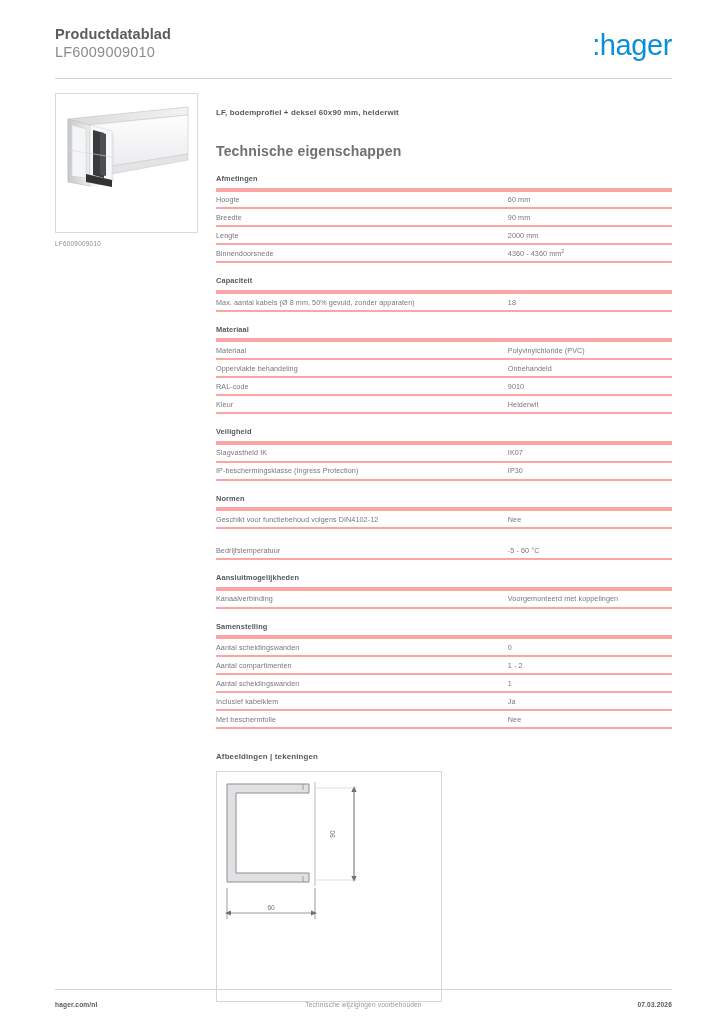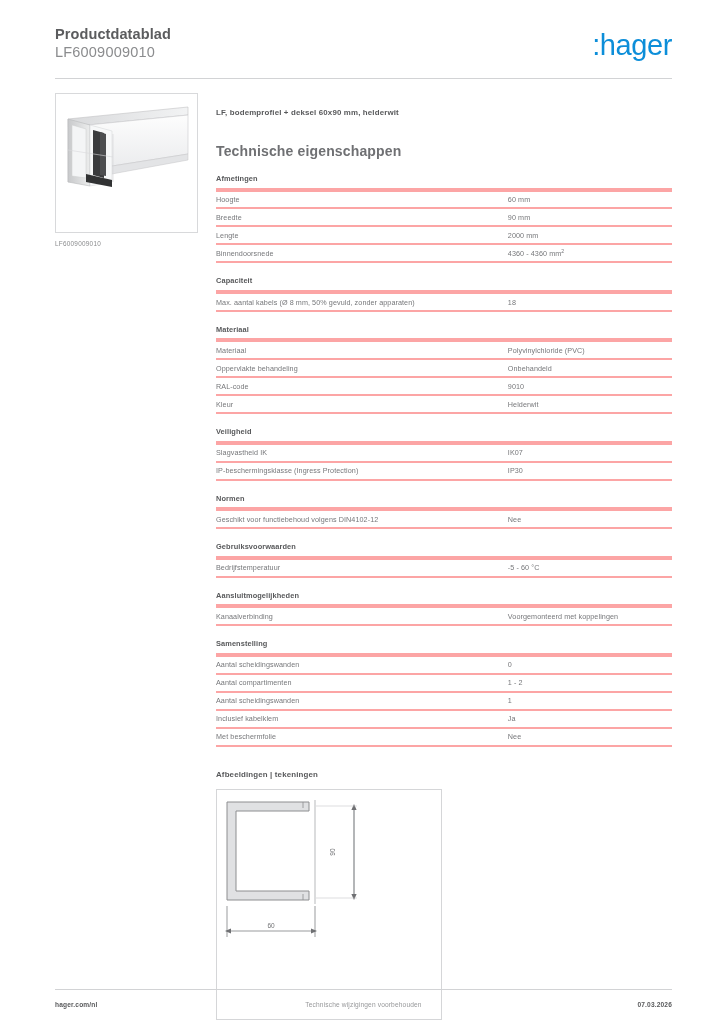--- a/index.html
+++ b/index.html
@@ -328,21 +328,20 @@
           <table class="spec">
             <tbody>
               <tr>
                 <td class="k">Geschikt voor functiebehoud volgens DIN4102-12</td>
                 <td class="v">Nee</td>
               </tr>
             </tbody>
           </table>
         </div>
         <div class="section">
-          <div class="section-title">Gebruiksvoorwaarden</div>
           <table class="spec">
             <tbody>
               <tr>
                 <td class="k">Bedrijfstemperatuur</td>
                 <td class="v">-5 - 60 °C</td>
               </tr>
             </tbody>
           </table>
         </div>
         <div class="section">

